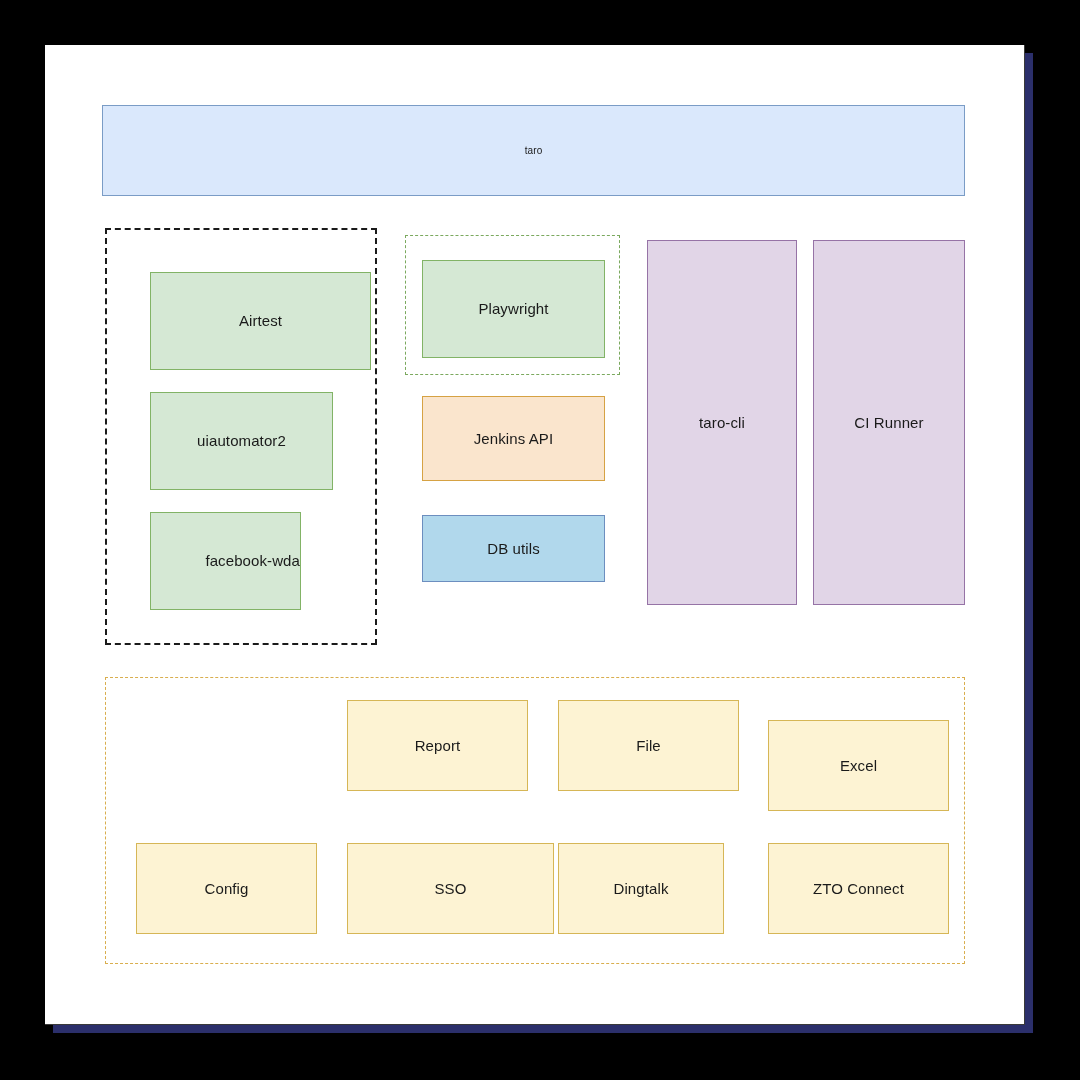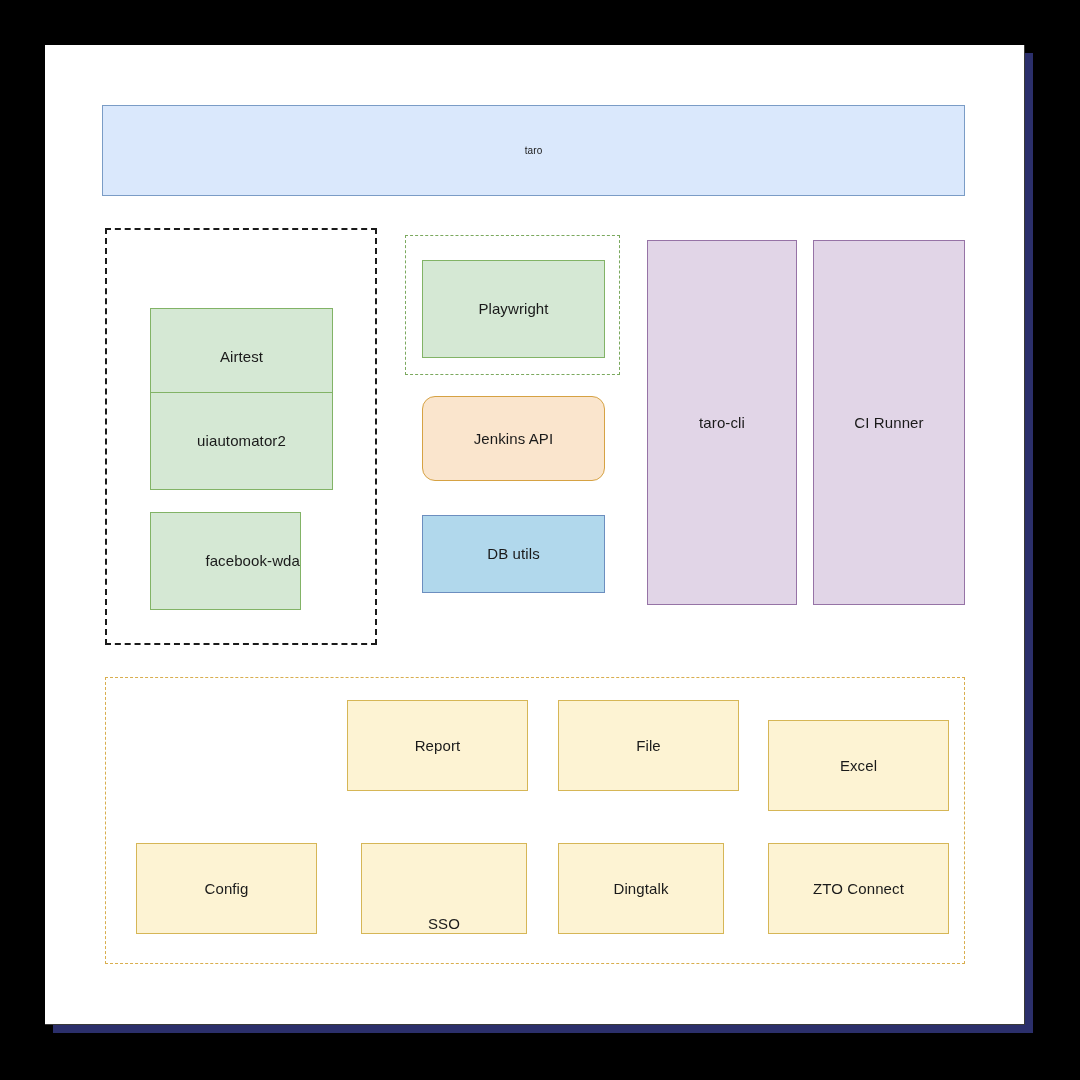--- a/index.html
+++ b/index.html
@@ -84,43 +84,43 @@
   <div id="canvas-shadow"></div>
 
   <div id="canvas">
 
     <div class="node fill-blue" style="left:57px; top:60px; width:863px; height:91px; font-size:10px;">
       <span>taro</span>
     </div>
 
     <div class="group g-black" style="left:60px; top:183px; width:272px; height:417px;"></div>
 
-    <div class="node fill-green" style="left:105px; top:227px; width:183px; height:98px;margin-top:36px;">
+    <div class="node fill-green" style="left:105px; top:227px; width:221px; height:98px;">
       <span>Airtest</span>
     </div>
 
     <div class="node fill-green" style="left:105px; top:347px; width:183px; height:98px;">
       <span>uiautomator2</span>
     </div>
 
     <div class="node fill-green" style="left:105px; top:467px; width:151px; height:98px;justify-content:flex-end;">
       <span>facebook-wda</span>
     </div>
 
     <div class="group g-green thin" style="left:360px; top:190px; width:215px; height:140px;"></div>
 
     <div class="node fill-green" style="left:377px; top:215px; width:183px; height:98px;">
       <span>Playwright</span>
     </div>
 
-    <div class="node fill-orange" style="left:377px; top:351px; width:183px; height:85px;border-radius:13px;">
+    <div class="node fill-orange" style="left:377px; top:351px; width:183px; height:85px;">
       <span>Jenkins API</span>
     </div>
 
-    <div class="node fill-cyan" style="left:377px; top:470px; width:183px; height:78px;">
+    <div class="node fill-cyan" style="left:377px; top:470px; width:183px; height:67px;">
       <span>DB utils</span>
     </div>
 
     <div class="node fill-purple" style="left:602px; top:195px; width:150px; height:365px;">
       <span>taro-cli</span>
     </div>
 
     <div class="node fill-purple" style="left:768px; top:195px; width:152px; height:365px;">
       <span>CI Runner</span>
     </div>
@@ -137,21 +137,21 @@
     </div>
 
     <div class="node fill-yellow" style="left:723px; top:655px; width:181px; height:91px;margin-top:20px;">
       <span>Excel</span>
     </div>
 
     <div class="node fill-yellow" style="left:91px; top:798px; width:181px; height:91px;">
       <span>Config</span>
     </div>
 
-    <div class="node fill-yellow" style="left:316px; top:798px; width:166px; height:91px;align-items:flex-end;">
+    <div class="node fill-yellow" style="left:302px; top:798px; width:207px; height:91px;">
       <span>SSO</span>
     </div>
 
     <div class="node fill-yellow" style="left:513px; top:798px; width:166px; height:91px;">
       <span>Dingtalk</span>
     </div>
 
     <div class="node fill-yellow" style="left:723px; top:798px; width:181px; height:91px;">
       <span>ZTO Connect</span>
     </div>

